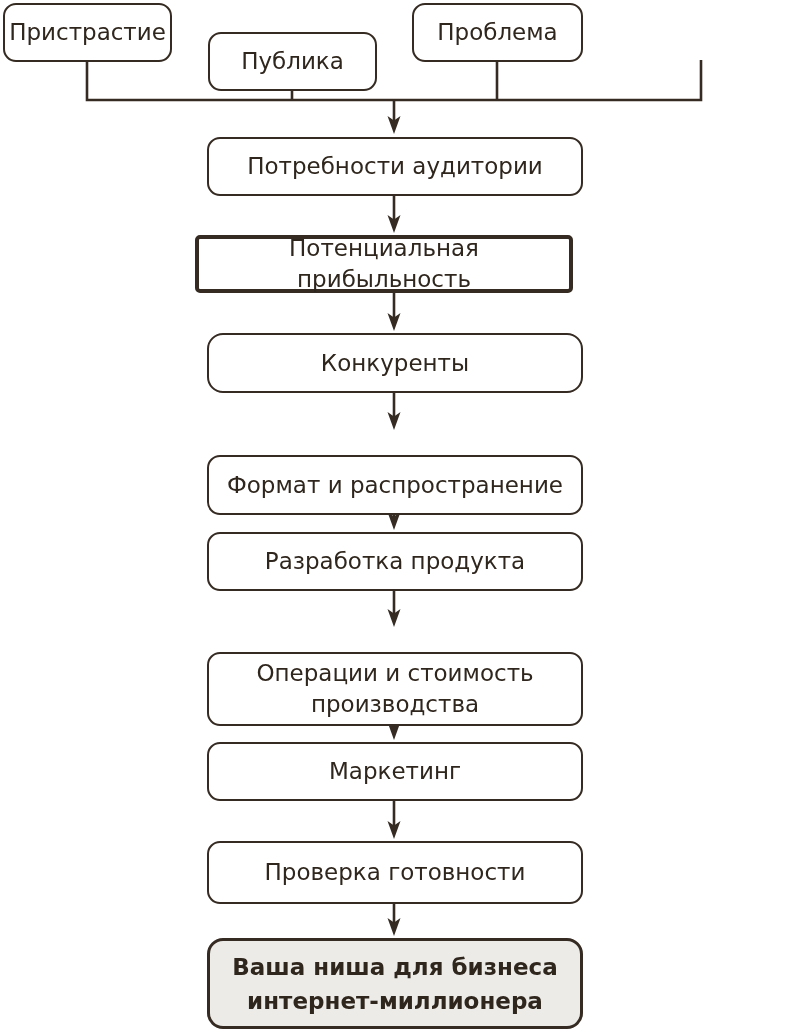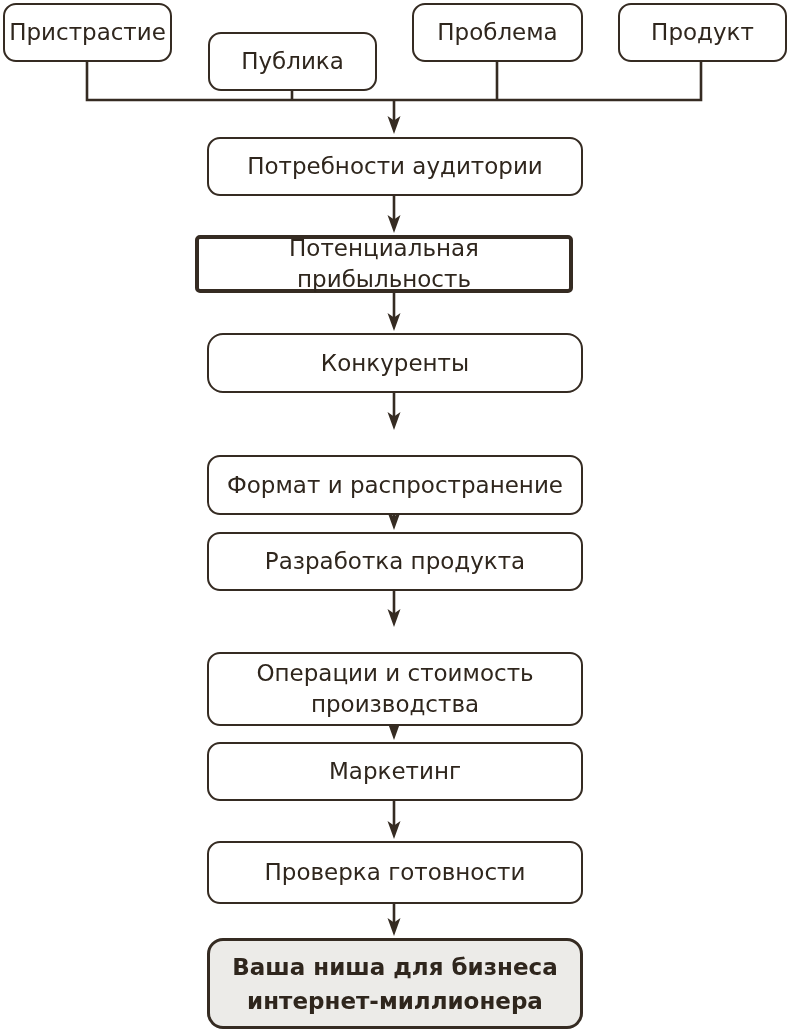--- a/index.html
+++ b/index.html
@@ -82,23 +82,20 @@
 
   <div class="node" style="left:3px; top:3px; width:169px; height:59px;">
     <span>Пристрастие</span>
   </div>
   <div class="node" style="left:208px; top:3px; width:169px; height:59px;margin-top:29px;">
     <span>Публика</span>
   </div>
   <div class="node" style="left:412px; top:3px; width:171px; height:59px;">
     <span>Проблема</span>
   </div>
-  <div class="node" style="left:618px; top:3px; width:169px; height:59px;">
-    <span>Продукт</span>
-  </div>
 
   <div class="node" style="left:207px; top:137px; width:376px; height:59px;">
     <span>Потребности аудитории</span>
   </div>
 
   <div class="node node--emphasized" style="left:195px; top:235px; width:378px; height:58px;">
     <span>Потенциальная прибыльность</span>
   </div>
 
   <div class="node" style="left:207px; top:333px; width:376px; height:60px;border-radius:16px;">

